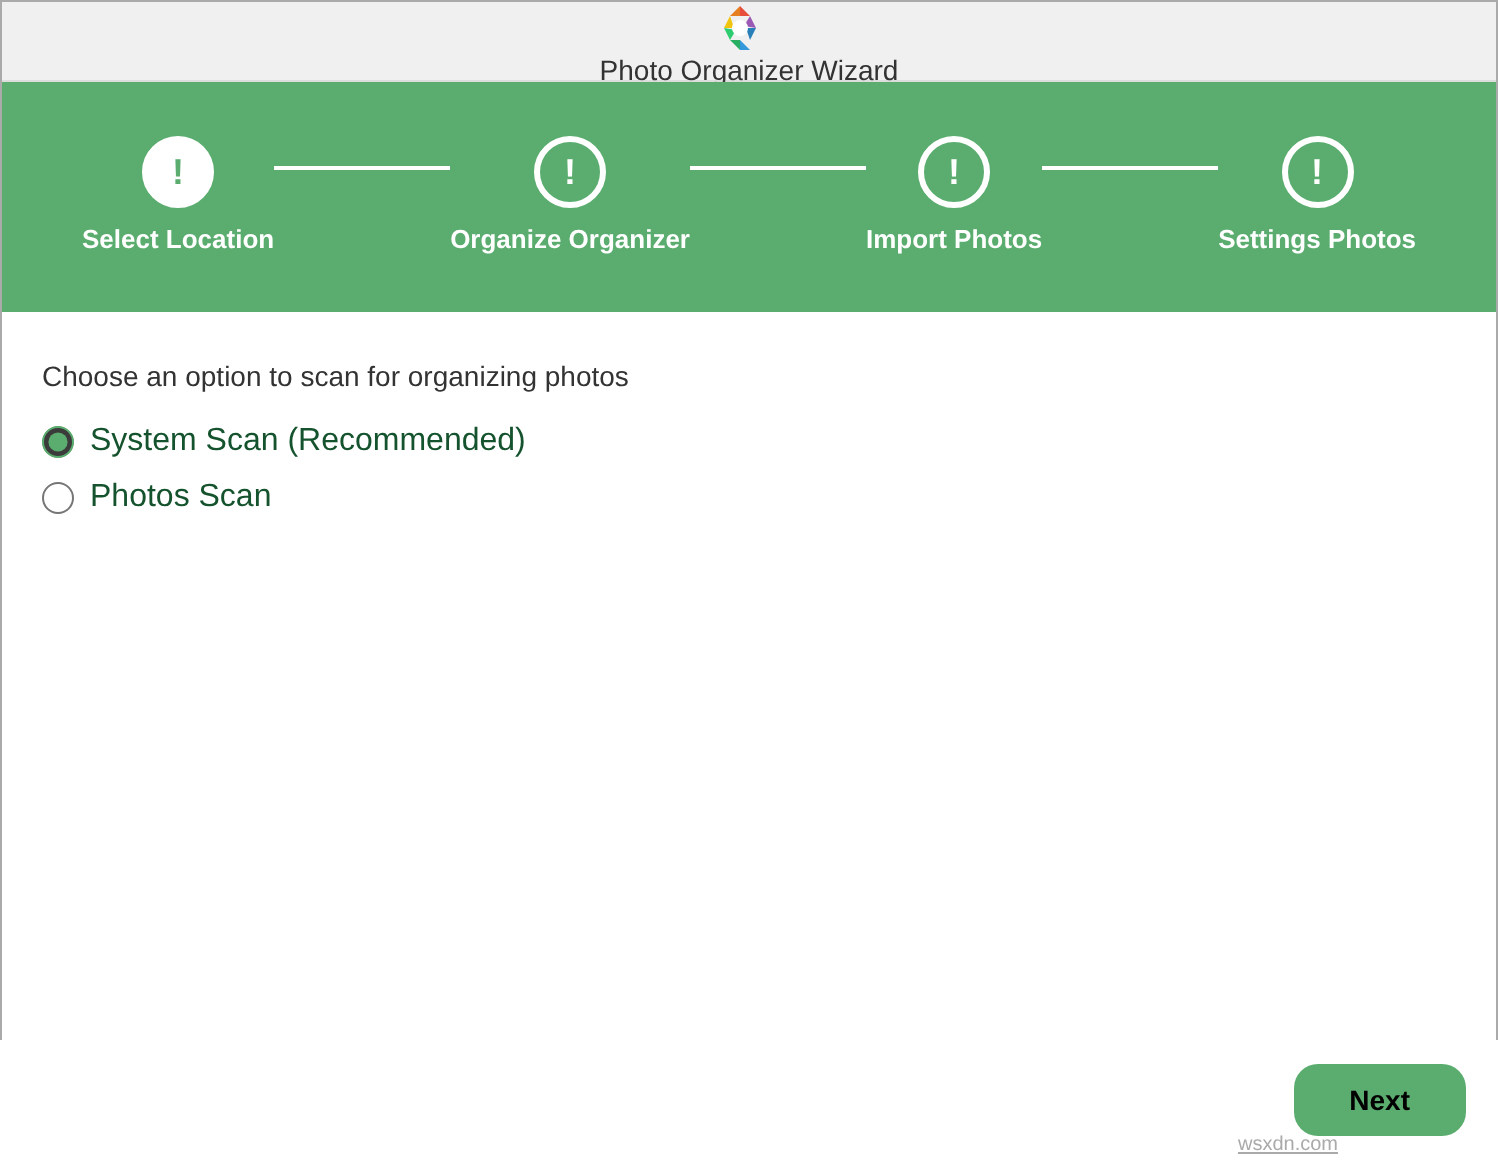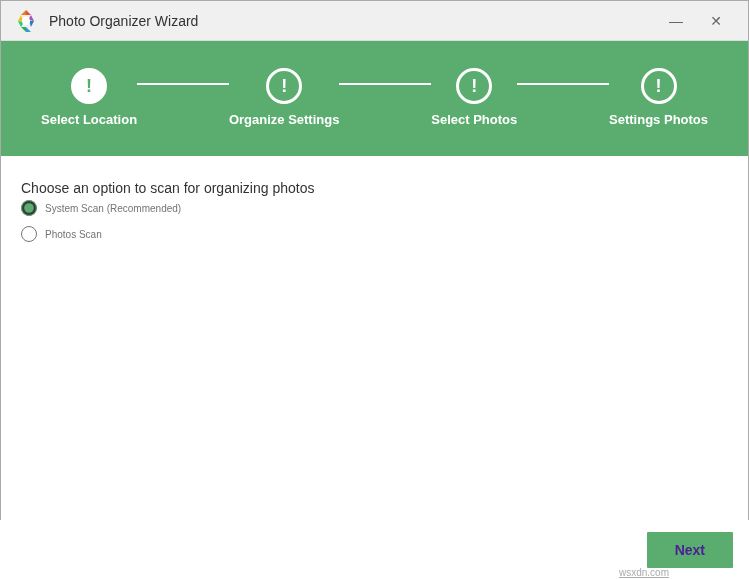--- a/index.html
+++ b/index.html
@@ -15,20 +15,21 @@
 
     
     #title-bar {
       display: flex;
       align-items: center;
       height: 40px;
       background: #f0f0f0;
       padding: 0 12px;
       border-bottom: 1px solid #ddd;
       user-select: none;
+      flex-direction: column;
     }
 
     #app-logo {
       width: 26px;
       height: 26px;
       margin-right: 10px;
       flex-shrink: 0;
     }
 
     #title-text {
@@ -126,63 +127,63 @@
     
     #main-content {
       padding: 24px 20px;
       background: #fff;
       flex: 1;
     }
 
     #scan-description {
       font-size: 14px;
       color: #333;
-      margin-bottom: 4px;
+      margin-bottom: 16px;
     }
 
     .radio-option {
       display: flex;
       align-items: center;
       margin-bottom: 10px;
       cursor: pointer;
     }
 
     .radio-option input[type="radio"] {
       margin-right: 8px;
       accent-color: #5aad6e;
       width: 16px;
       height: 16px;
     }
 
     .radio-label {
-      font-size: 10px;
-      color: #737373;
+      font-size: 16px;
+      color: #14532d;
     }
 
     
     #footer {
       position: absolute;
       bottom: 0;
       right: 0;
       padding: 12px 16px;
       display: flex;
       justify-content: flex-end;
       width: 100%;
       background: #fff;
     }
 
     #next-button {
       background: #5aad6e;
-      color: #4c1d95;
+      color: #000000;
       border: none;
       padding: 10px 28px;
       font-size: 14px;
       font-weight: 600;
       cursor: pointer;
-      border-radius: 1px;
+      border-radius: 12px;
     }
 
     .watermark {
       position: absolute;
       bottom: 2px;
       right: 80px;
       font-size: 10px;
       color: #aaa;
       text-decoration: underline;
     }
@@ -214,26 +215,26 @@
   <div id="steps-container">
   <div class="step-item">
         <div class="step-circle active">!</div>
         <div class="step-label active">Select
 Location</div>
       </div>
       <div class="step-connector"></div>
       <div class="step-item">
         <div class="step-circle">!</div>
         <div class="step-label">Organize
-Settings</div>
+Organizer</div>
       </div>
       <div class="step-connector"></div>
       <div class="step-item">
         <div class="step-circle">!</div>
-        <div class="step-label">Select
+        <div class="step-label">Import
 Photos</div>
       </div>
       <div class="step-connector"></div>
       <div class="step-item">
         <div class="step-circle">!</div>
         <div class="step-label">Settings
 Photos</div>
       </div>
     </div>
 </div>

